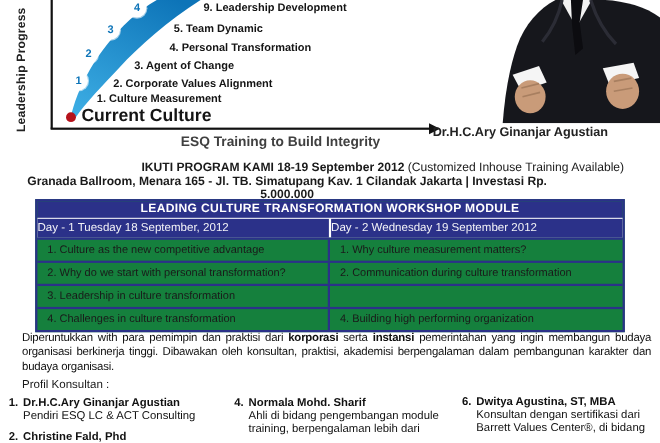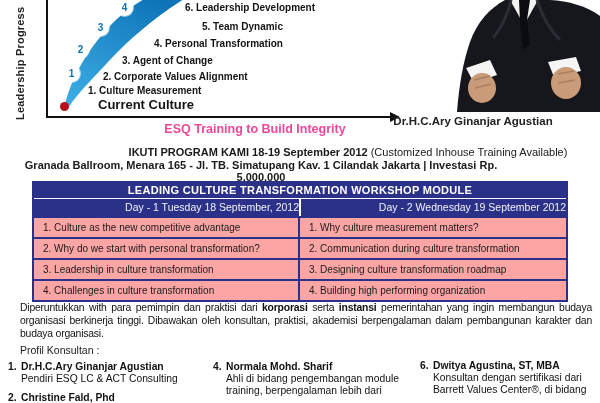--- a/index.html
+++ b/index.html
@@ -16,41 +16,41 @@
            writing-mode:vertical-rl;transform:rotate(180deg);
            font-size:11px;font-weight:bold;color:#222;letter-spacing:.2px;}
   .curve-svg{position:absolute;left:0;top:0;width:440px;height:120px;overflow:visible;}
   .step-circle{position:absolute;width:17px;height:17px;border-radius:50%;background:#fff;
                color:var(--curve-blue-dark,#0d74b8);font-size:10px;font-weight:bold;
                text-align:center;line-height:17px;box-shadow:0 0 0 1px rgba(255,255,255,.6);}
   .step-label{position:absolute;font-size:10px;font-weight:bold;white-space:nowrap;color:#141414;}
   .cc-dot{position:absolute;left:60px;top:102px;width:9px;height:9px;border-radius:50%;
           background:var(--dot-red,#b5121b);}
   .axis-caption{position:absolute;left:150px;top:122px;width:210px;text-align:center;
-                font-size:12.5px;font-weight:bold;color:#ec4899;}
+                font-size:12.5px;font-weight:bold;color:#404040;}
 
   
   .photo{position:absolute;left:450px;top:0;width:150px;height:112px;}
   .speaker-name{position:absolute;left:373px;top:115px;width:200px;text-align:center;
                 font-size:11.5px;font-weight:bold;color:#222;}
 
   
   .invite{position:absolute;left:0;top:146px;width:600px;text-align:center;font-size:11px;padding-left:48px;}
   .invite b{font-weight:bold;}
   .venue{position:absolute;left:0;top:159px;width:522px;text-align:center;
          font-size:11px;font-weight:bold;}
 
   
   .mtable{position:absolute;left:32px;top:181px;width:536px;border:2px solid var(--navy,#2b3189);
-          box-sizing:border-box;background:#fca5a5;}
+          box-sizing:border-box;background:#15803d;}
   .mtitle{background:var(--navy,#2b3189);color:#fff;text-align:center;font-size:11px;
           font-weight:bold;letter-spacing:.3px;height:15px;line-height:15px;
           border-bottom:1.5px solid #fff;}
   .mdays{display:grid;grid-template-columns:1fr 1fr;column-gap:2px;background:#fff;}
-  .mday{background:var(--navy,#2b3189);color:#f2f2f7;text-align:right;font-size:10.5px;
+  .mday{background:var(--navy,#2b3189);color:#f2f2f7;text-align:left;font-size:10.5px;
         height:17px;line-height:17px;}
   .mrow{display:grid;grid-template-columns:1fr 1fr;border-top:2px solid var(--navy,#2b3189);}
   .mcell{font-size:10px;height:19px;line-height:19px;padding-left:9px;white-space:nowrap;
          overflow:hidden;}
   .mcell.left{border-right:2px solid var(--navy,#2b3189);}
 
   
   .audience{position:absolute;left:20px;top:301px;width:572px;font-size:10.4px;
             line-height:13px;text-align:justify;letter-spacing:-.2px;color:#111;}
   .audience b{font-weight:bold;}
@@ -82,28 +82,28 @@
     <div class="x-axis"></div>
     <div class="x-arrow"></div>
     <div class="y-label">Leadership Progress</div>
 
     <div class="step-circle" style="left:63px;top:65px;">1</div>
     <div class="step-circle" style="left:72px;top:41px;">2</div>
     <div class="step-circle" style="left:92px;top:19px;">3</div>
     <div class="step-circle" style="left:116px;top:-1px;">4</div>
 
     <div class="cc-dot"></div>
-    <div class="step-label" style="left:74px;top:97px;font-size:13px;margin-left:24px;">Current Culture</div>
+    <div class="step-label" style="left:74px;top:97px;font-size:16px;">Current Culture</div>
 
     <div class="step-label" style="left:88px;top:85px;">1. Culture Measurement</div>
     <div class="step-label" style="left:103px;top:71px;">2. Corporate Values Alignment</div>
     <div class="step-label" style="left:122px;top:55px;">3. Agent of Change</div>
     <div class="step-label" style="left:154px;top:38px;">4. Personal Transformation</div>
-    <div class="step-label" style="left:158px;top:21px;margin-left:44px;">5. Team Dynamic</div>
-    <div class="step-label" style="left:185px;top:2px;">6. Leadership Development</div>
+    <div class="step-label" style="left:158px;top:21px;">5. Team Dynamic</div>
+    <div class="step-label" style="left:185px;top:2px;">9. Leadership Development</div>
 
     <div class="axis-caption">ESQ Training to Build Integrity</div>
   </div>
 
   <svg class="photo" viewBox="0 0 150 112">
     <path d="M55,0 C40,8 27,22 20,42 C13,62 9,86 7,112 L150,112 L150,16 C137,6 118,1 100,0 Z" fill="#16171c"></path>
     <path d="M60,0 L88,0 L74,25 Z" fill="#f2f2f2"></path>
     <path d="M69,0 L80,0 L77,20 L80,44 L73,50 L70,22 Z" fill="#0c0c10"></path>
     <path d="M61,0 C58,14 52,27 43,38" stroke="#2b2c35" stroke-width="3" fill="none"></path>
     <path d="M87,0 C92,16 99,29 110,40" stroke="#2b2c35" stroke-width="3" fill="none"></path>
@@ -130,21 +130,20 @@
     <div class="mrow">
       <div class="mcell left">1. Culture as the new competitive advantage</div>
       <div class="mcell">1. Why culture measurement matters?</div>
     </div>
     <div class="mrow">
       <div class="mcell left">2. Why do we start with personal transformation?</div>
       <div class="mcell">2. Communication during culture transformation</div>
     </div>
     <div class="mrow">
       <div class="mcell left">3. Leadership in culture transformation</div>
-      <div class="mcell">3. Designing culture transformation roadmap</div>
     </div>
     <div class="mrow">
       <div class="mcell left">4. Challenges in culture transformation</div>
       <div class="mcell">4. Building high performing organization</div>
     </div>
   </div>
 
   <div class="audience">
     <span>Diperuntukkan with para pemimpin dan praktisi dari </span><b>korporasi</b><span> serta </span><b>instansi</b><span> pemerintahan yang ingin membangun budaya organisasi berkinerja tinggi. Dibawakan oleh konsultan, praktisi, akademisi berpengalaman dalam pembangunan karakter dan budaya organisasi.</span>
   </div>

